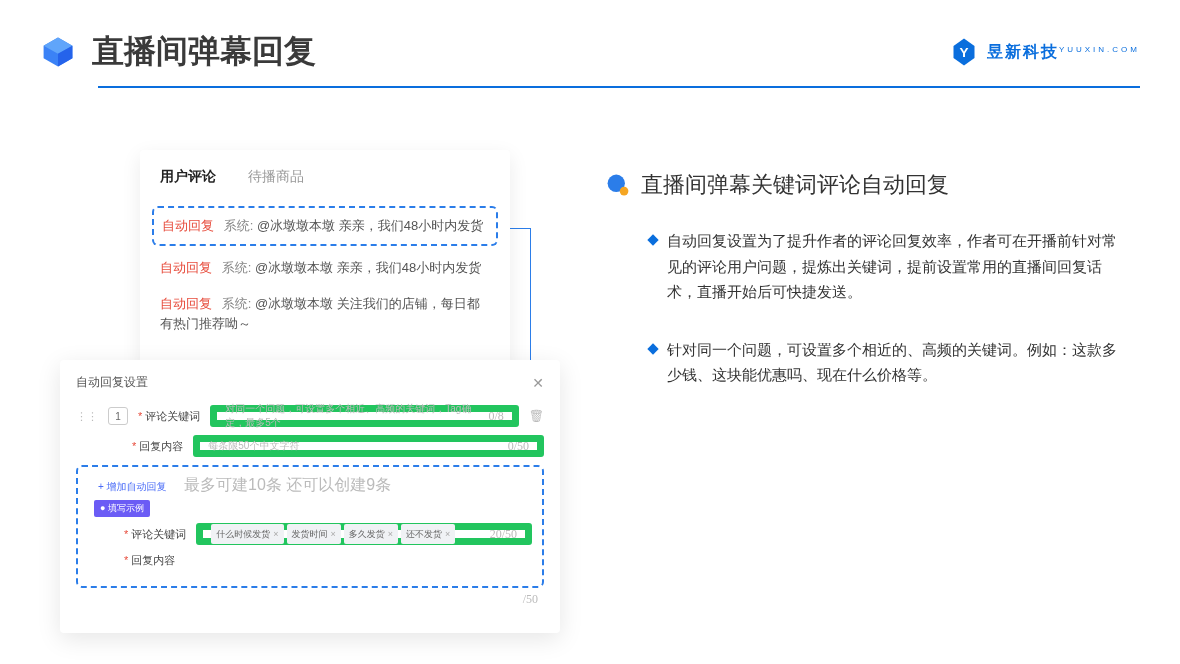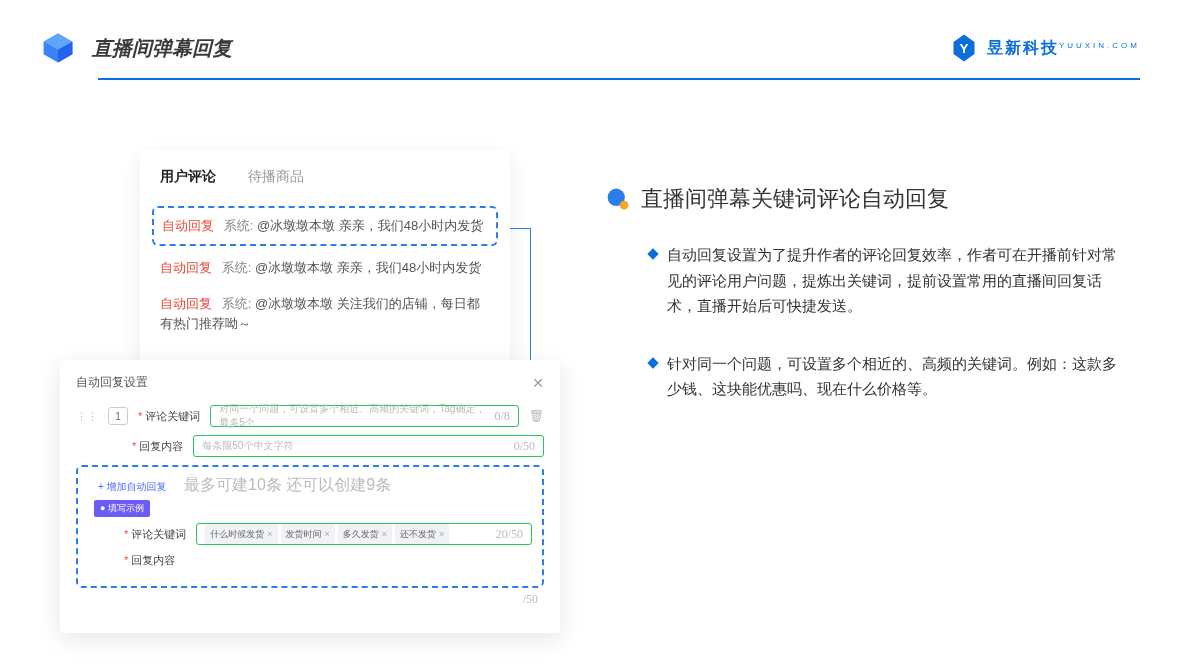--- a/index.html
+++ b/index.html
@@ -16,24 +16,23 @@
 .header {
   display: flex;
   align-items: center;
   padding: 30px 40px 12px 40px;
 }
 .header-icon {
   width: 36px; height: 36px;
   margin-right: 16px;
 }
 .header-title {
-  font-size: 20px;
+  font-size: 32px;
   font-weight: 600;
   color: #3a3a3a;
-  font-style: italic;
 }
 .header-brand {
   margin-left: auto;
   display: flex;
   align-items: center;
   gap: 8px;
 }
 .brand-icon { width: 30px; height: 30px; }
 .brand-text { display: flex; flex-direction: row; line-height: 1; }
 .brand-cn { font-size: 16px; font-weight: 700; color: #0a6edd; letter-spacing: 2px; }
@@ -42,21 +41,21 @@
 .blue-line {
   height: 2px;
   background: #0a6edd;
   margin: 0 40px 0 98px;
 }
 
 
 .right-col {
   position: absolute;
   left: 605px;
-  top: 184px;
+  top: 170px;
   width: 540px;
 }
 .section-head {
   display: flex;
   align-items: center;
   gap: 10px;
   margin-bottom: 28px;
 }
 .sh-icon { width: 26px; height: 26px; }
 .sh-title { font-size: 22px; color: #333; }
@@ -168,21 +167,21 @@
   border: 1px solid #ccc;
   border-radius: 3px;
   font-size: 10px;
   display: flex; align-items: center; justify-content: center;
   color: #666;
 }
 .field-label { color: #444; white-space: nowrap; }
 .red-dot { color: #e74c3c; margin-right: 3px; }
 .text-input {
   flex: 1;
-  border: 1px solid #22c55e;
+  border: 7px solid #22c55e;
   border-radius: 3px;
   height: 22px;
   font-size: 10px;
   padding: 0 8px;
   display: flex;
   align-items: center;
   justify-content: space-between;
   background: #fff;
 }
 .ph { color: #bbb; }

